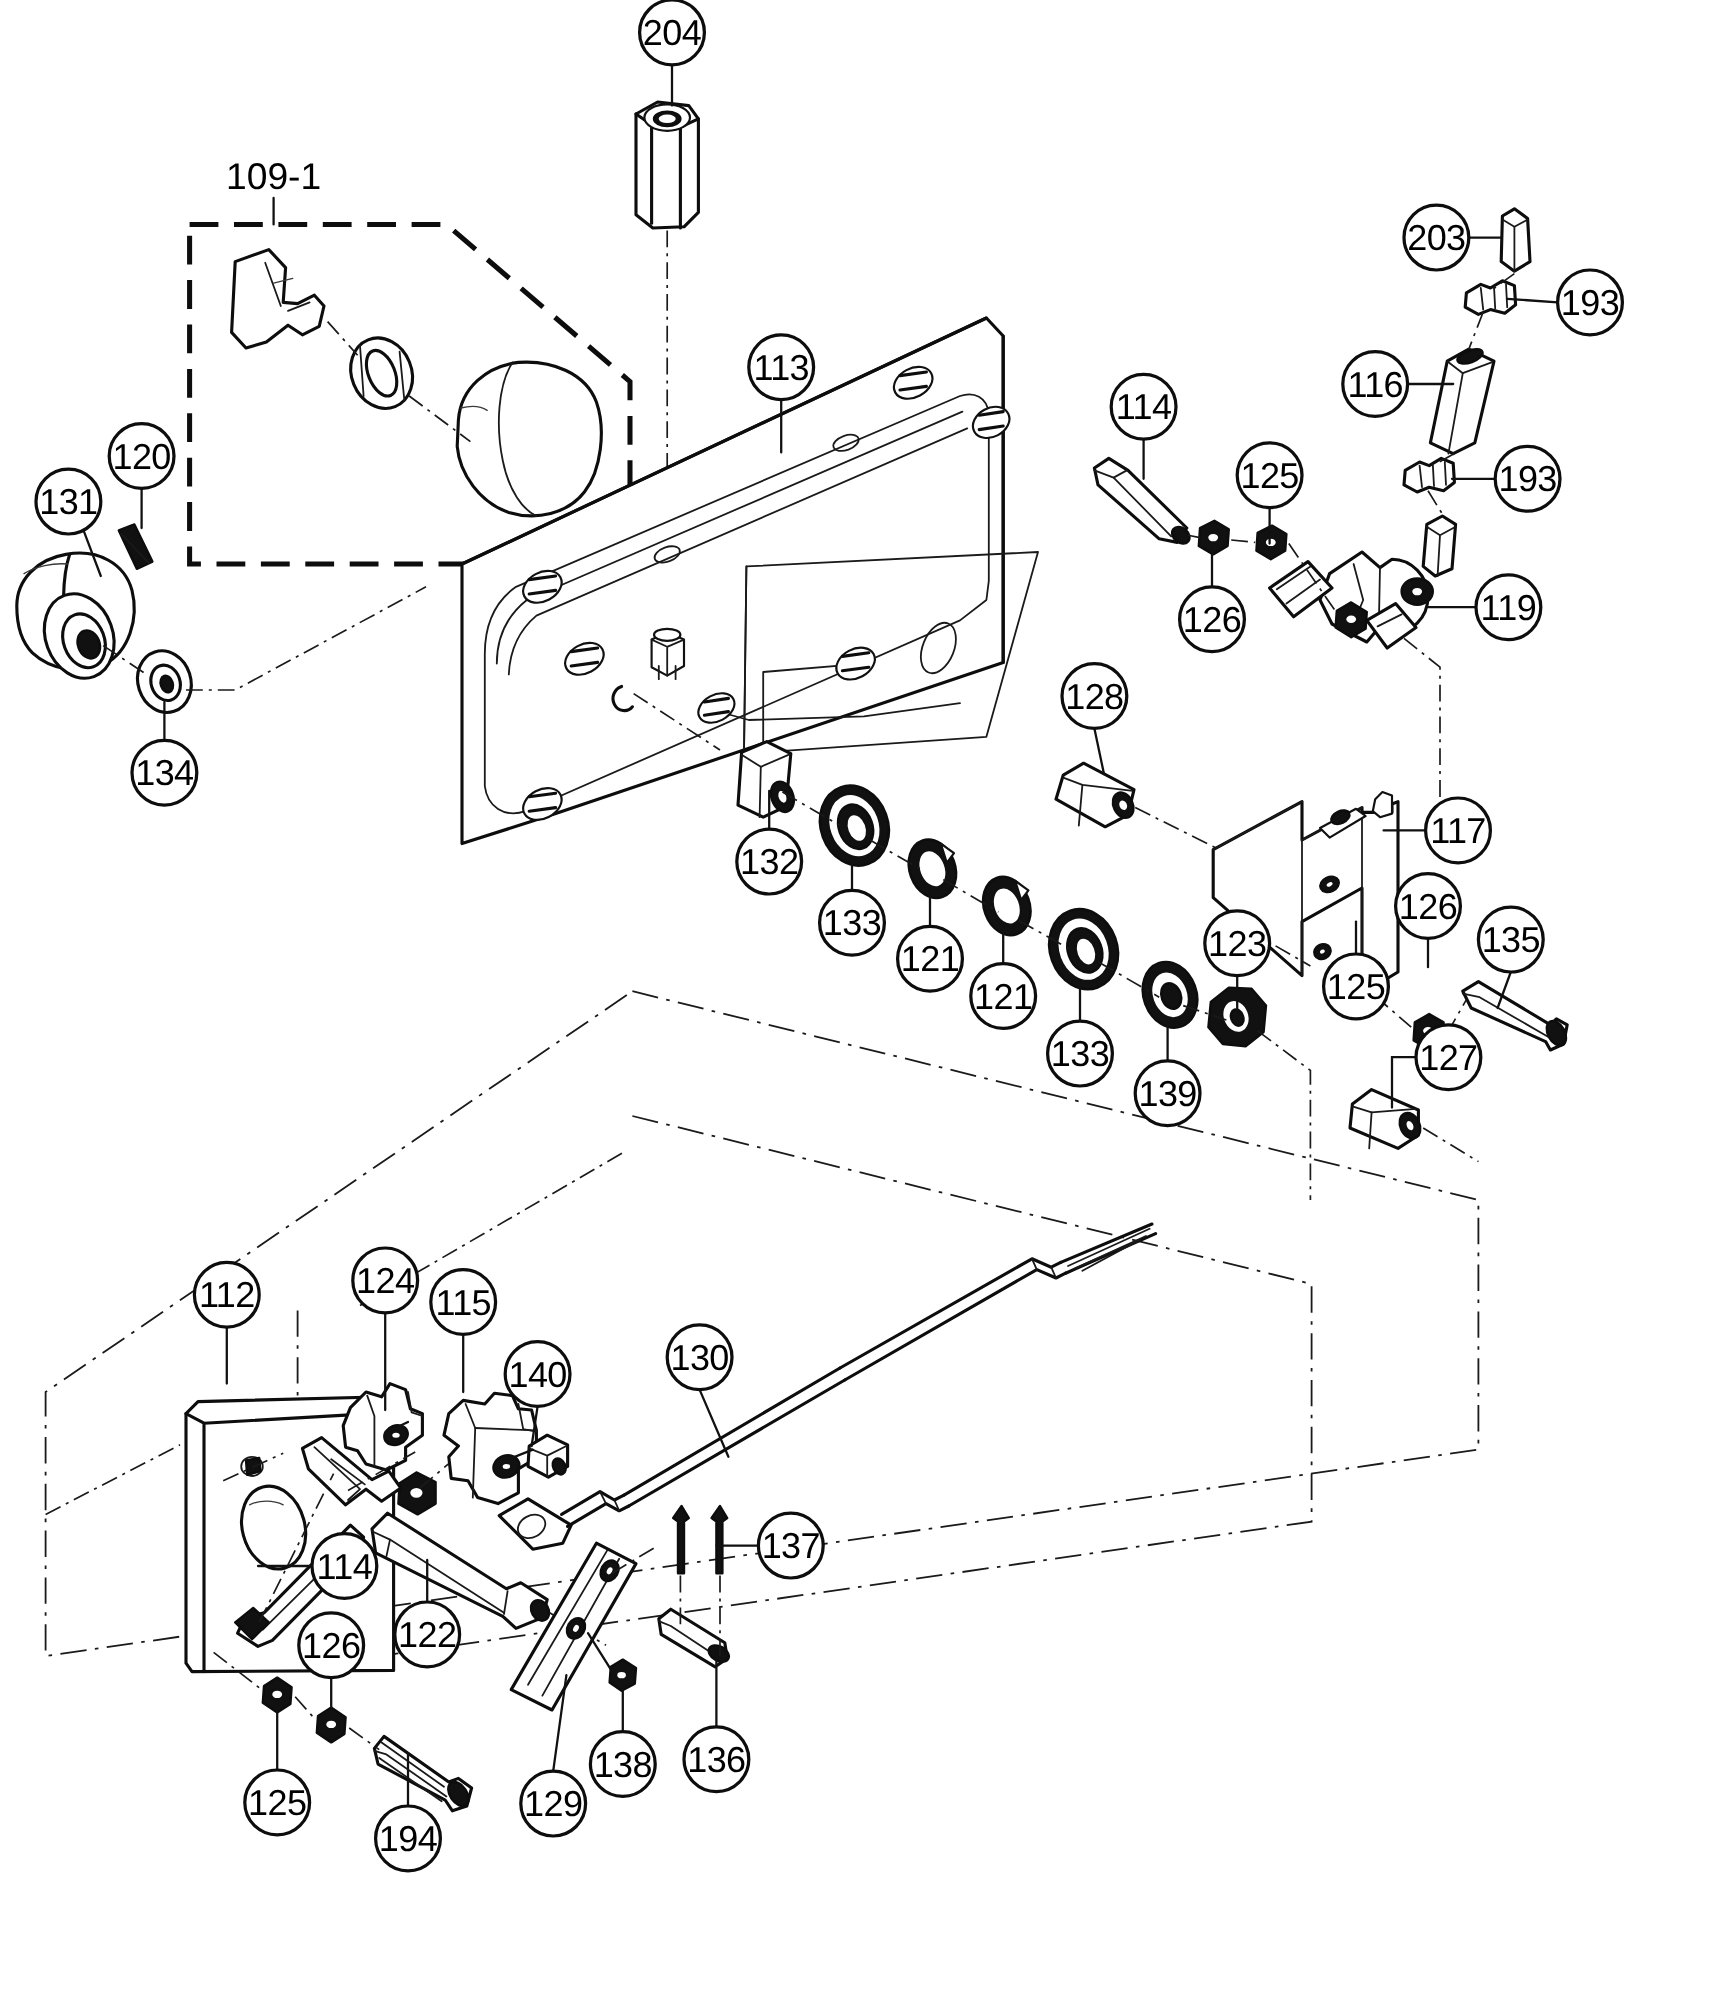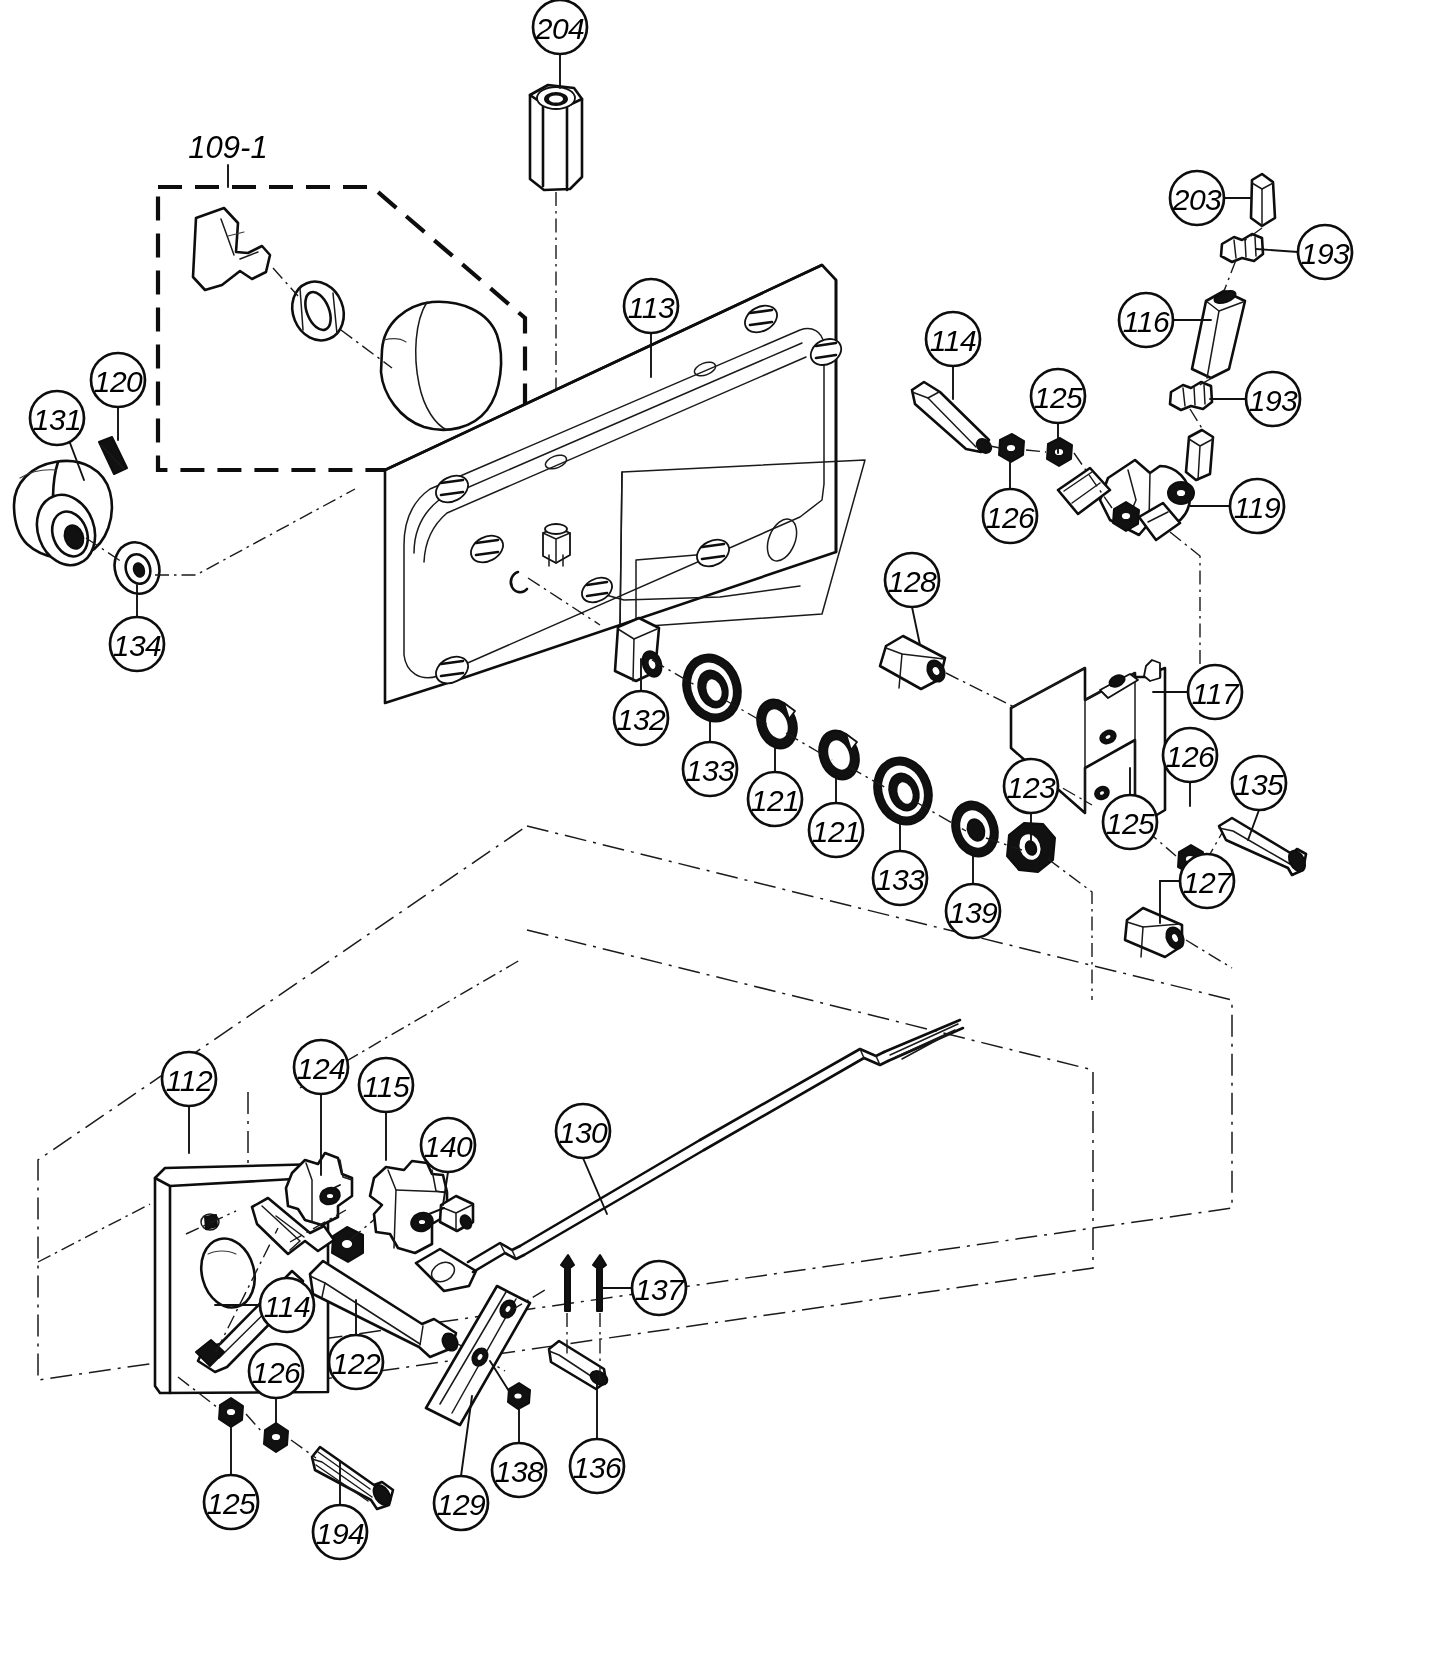--- a/index.html
+++ b/index.html
@@ -10,21 +10,20 @@
   }
   body {
     font-family: "Liberation Sans", sans-serif;
   }
   #sheet {
     position: relative;
     width: 1445px;
     height: 1679px;
     background: #ffffff;
     overflow: hidden;
-    font-style: italic;
   }
   #sheet svg {
     position: absolute;
     top: 0;
     left: 0;
     width: 1445px;
     height: 1679px;
   }
   .ink       { fill: none; stroke: #0d0d0d; stroke-width: 2.6; stroke-linejoin: round; stroke-linecap: round; }
   .ink-thin  { fill: none; stroke: #1a1a1a; stroke-width: 1.5; stroke-linejoin: round; stroke-linecap: round; }

